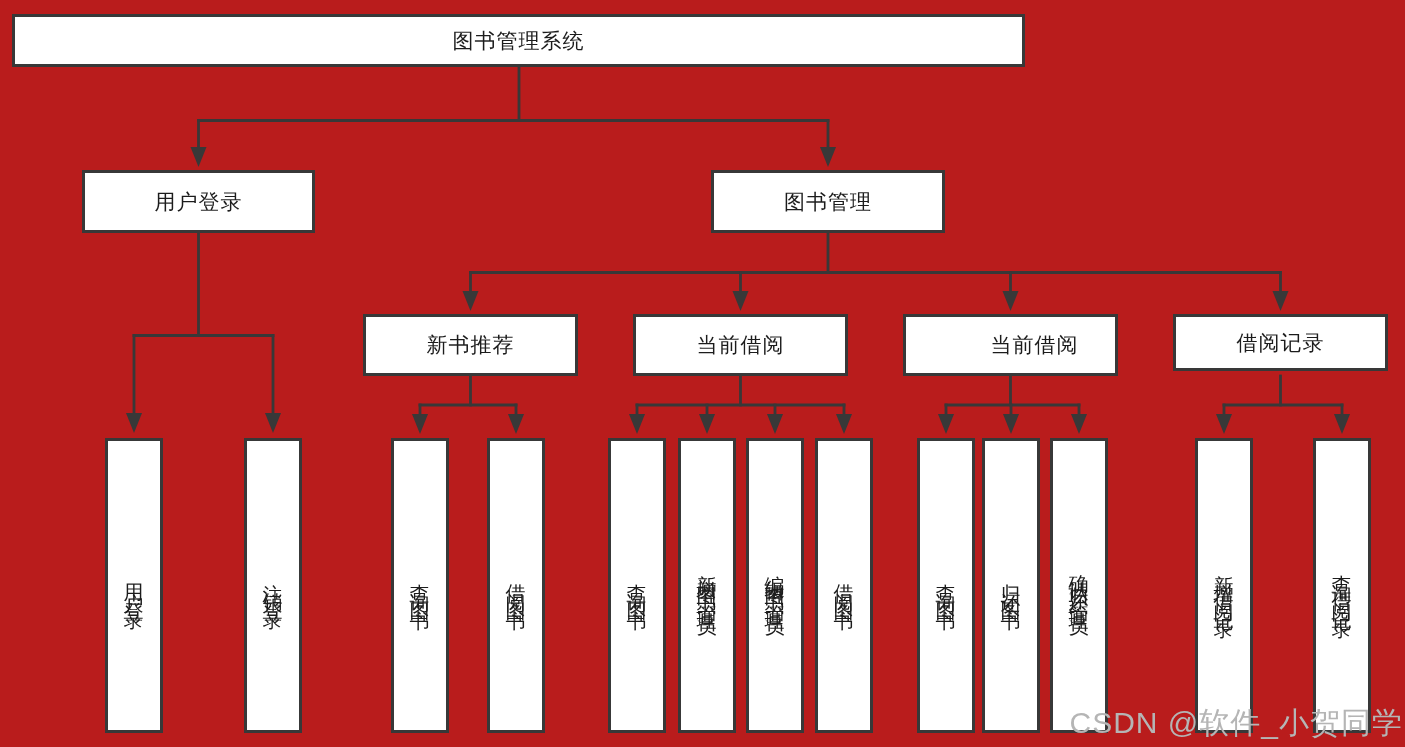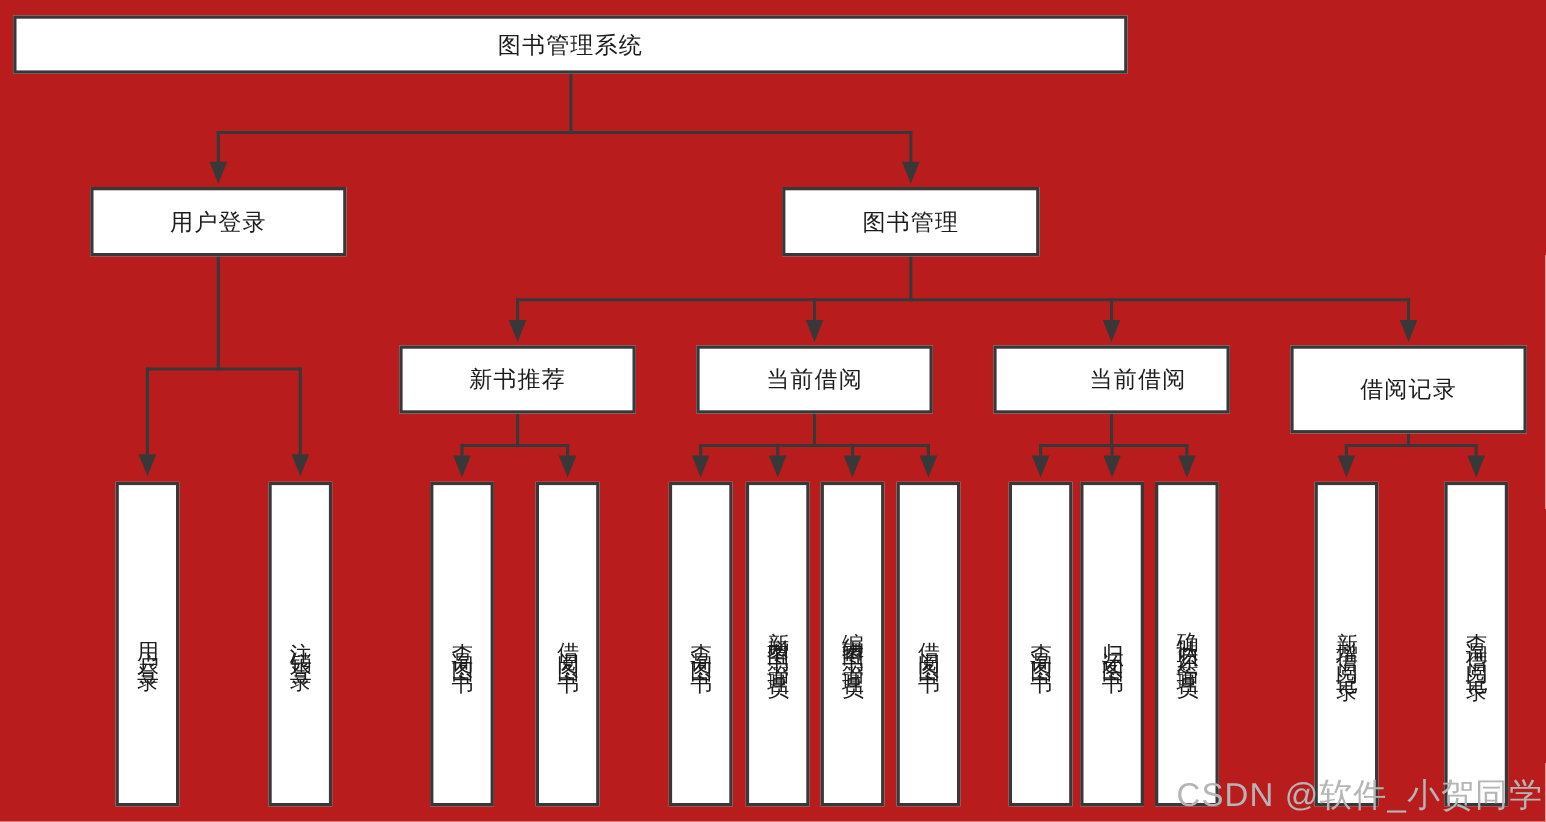--- a/index.html
+++ b/index.html
@@ -106,21 +106,21 @@
     </svg>
 
   <div class="box hnode" style="left:12px; top:14px; width:1013px; height:53px;">图书管理系统</div>
 
   <div class="box hnode" style="left:82px; top:170px; width:233px; height:63px;">用户登录</div>
   <div class="box hnode" style="left:363px; top:314px; width:215px; height:62px;">新书推荐</div>
 
   <div class="box hnode" style="left:711px; top:170px; width:234px; height:63px;">图书管理</div>
   <div class="box hnode" style="left:633px; top:314px; width:215px; height:62px;">当前借阅</div>
   <div class="box hnode" style="left:903px; top:314px; width:215px; height:62px;padding-left:48px;">当前借阅</div>
-  <div class="box hnode" style="left:1173px; top:314px; width:215px; height:80px;">借阅记录</div>
+  <div class="box hnode" style="left:1173px; top:314px; width:215px; height:57px;">借阅记录</div>
 
   <div class="box leaf" style="left:105px; top:438px; width:58px; height:295px;">
     <span>用户登录</span>
     </div>
   <div class="box leaf" style="left:244px; top:438px; width:58px; height:295px;">
     <span>注销登录</span>
     </div>
 
   <div class="box leaf" style="left:391px; top:438px; width:58px; height:295px;">
     <span>查询图书</span>

